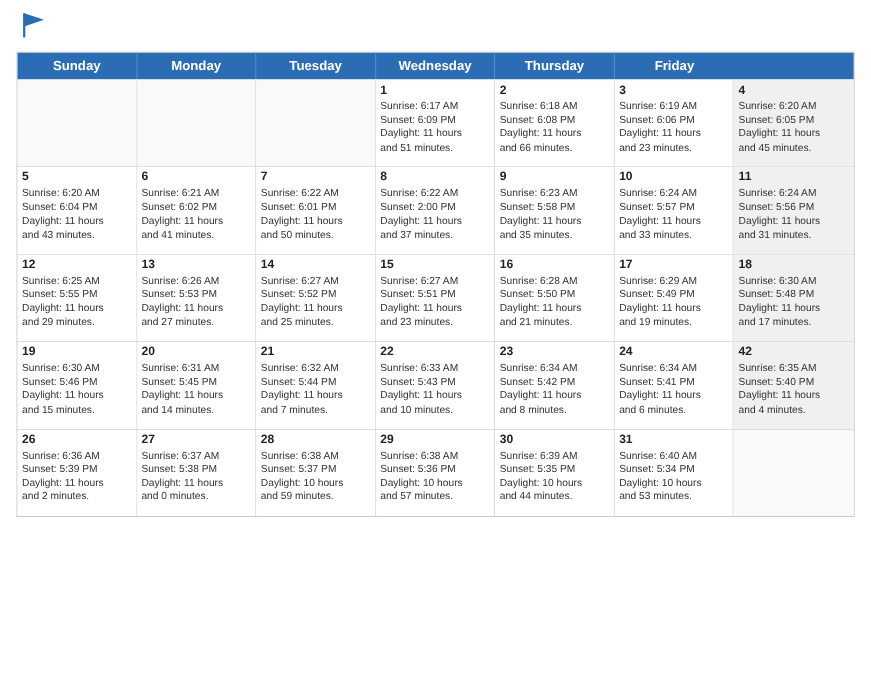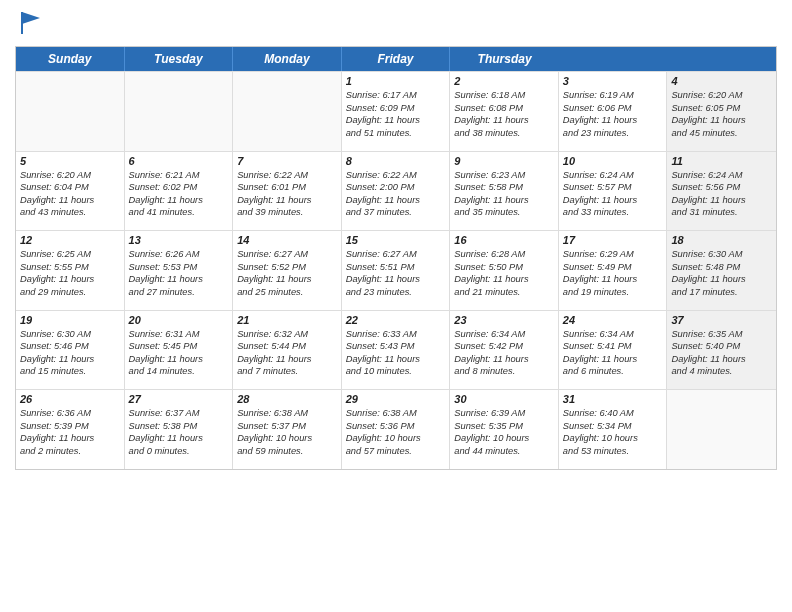--- a/index.html
+++ b/index.html
@@ -9,21 +9,20 @@
       font-family: Arial, sans-serif;
       background: #fff;
       overflow: hidden;
     }
     .page {
       width: 792px;
       height: 472px;
       padding: 10px 15px 2px 15px;
       display: flex;
       flex-direction: column;
-      font-style: italic;
     }
     .header {
       display: flex;
       justify-content: space-between;
       align-items: flex-start;
       margin-bottom: 8px;
     }
     .logo {
       display: flex;
       align-items: center;
@@ -128,43 +127,44 @@
     </div>
     <div class="title-block">
       <div class="month-title"></div>
       <div class="location"></div>
     </div>
   </div>
 
   <div class="calendar">
     <div class="cal-header">
     <div class="cal-header-cell">Sunday</div>
+        <div class="cal-header-cell">Monday</div>
         <div class="cal-header-cell">Tuesday</div>
-        <div class="cal-header-cell">Monday</div>
+        <div class="cal-header-cell">Wednesday</div>
+        <div class="cal-header-cell">Thursday</div>
         <div class="cal-header-cell">Friday</div>
-        <div class="cal-header-cell">Thursday</div>
       </div>
     <div class="cal-body">
     <div class="cal-row">
           <div class="cal-cell empty"></div>
           <div class="cal-cell empty"></div>
           <div class="cal-cell empty"></div>
           <div class="cal-cell">
             <div class="day-num">1</div>
             <div class="cell-line">Sunrise: 6:17 AM</div>
             <div class="cell-line">Sunset: 6:09 PM</div>
             <div class="cell-line">Daylight: 11 hours</div>
             <div class="cell-line">and 51 minutes.</div>
           </div>
           <div class="cal-cell">
             <div class="day-num">2</div>
             <div class="cell-line">Sunrise: 6:18 AM</div>
             <div class="cell-line">Sunset: 6:08 PM</div>
             <div class="cell-line">Daylight: 11 hours</div>
-            <div class="cell-line">and 38 minutes.</div>
+            <div class="cell-line">and 66 minutes.</div>
           </div>
           <div class="cal-cell">
             <div class="day-num">3</div>
             <div class="cell-line">Sunrise: 6:19 AM</div>
             <div class="cell-line">Sunset: 6:06 PM</div>
             <div class="cell-line">Daylight: 11 hours</div>
             <div class="cell-line">and 23 minutes.</div>
           </div>
           <div class="cal-cell shaded">
             <div class="day-num">4</div>
@@ -187,21 +187,21 @@
             <div class="cell-line">Sunrise: 6:21 AM</div>
             <div class="cell-line">Sunset: 6:02 PM</div>
             <div class="cell-line">Daylight: 11 hours</div>
             <div class="cell-line">and 41 minutes.</div>
           </div>
           <div class="cal-cell">
             <div class="day-num">7</div>
             <div class="cell-line">Sunrise: 6:22 AM</div>
             <div class="cell-line">Sunset: 6:01 PM</div>
             <div class="cell-line">Daylight: 11 hours</div>
-            <div class="cell-line">and 39 minutes.</div>
+            <div class="cell-line">and 50 minutes.</div>
           </div>
           <div class="cal-cell">
             <div class="day-num">8</div>
             <div class="cell-line">Sunrise: 6:22 AM</div>
             <div class="cell-line">Sunset: 2:00 PM</div>
             <div class="cell-line">Daylight: 11 hours</div>
             <div class="cell-line">and 37 minutes.</div>
           </div>
           <div class="cal-cell">
             <div class="day-num">9</div>
@@ -313,21 +313,21 @@
             <div class="cell-line">and 8 minutes.</div>
           </div>
           <div class="cal-cell">
             <div class="day-num">24</div>
             <div class="cell-line">Sunrise: 6:34 AM</div>
             <div class="cell-line">Sunset: 5:41 PM</div>
             <div class="cell-line">Daylight: 11 hours</div>
             <div class="cell-line">and 6 minutes.</div>
           </div>
           <div class="cal-cell shaded">
-            <div class="day-num">37</div>
+            <div class="day-num">42</div>
             <div class="cell-line">Sunrise: 6:35 AM</div>
             <div class="cell-line">Sunset: 5:40 PM</div>
             <div class="cell-line">Daylight: 11 hours</div>
             <div class="cell-line">and 4 minutes.</div>
           </div>
         </div>
         <div class="cal-row">
           <div class="cal-cell">
             <div class="day-num">26</div>
             <div class="cell-line">Sunrise: 6:36 AM</div>

